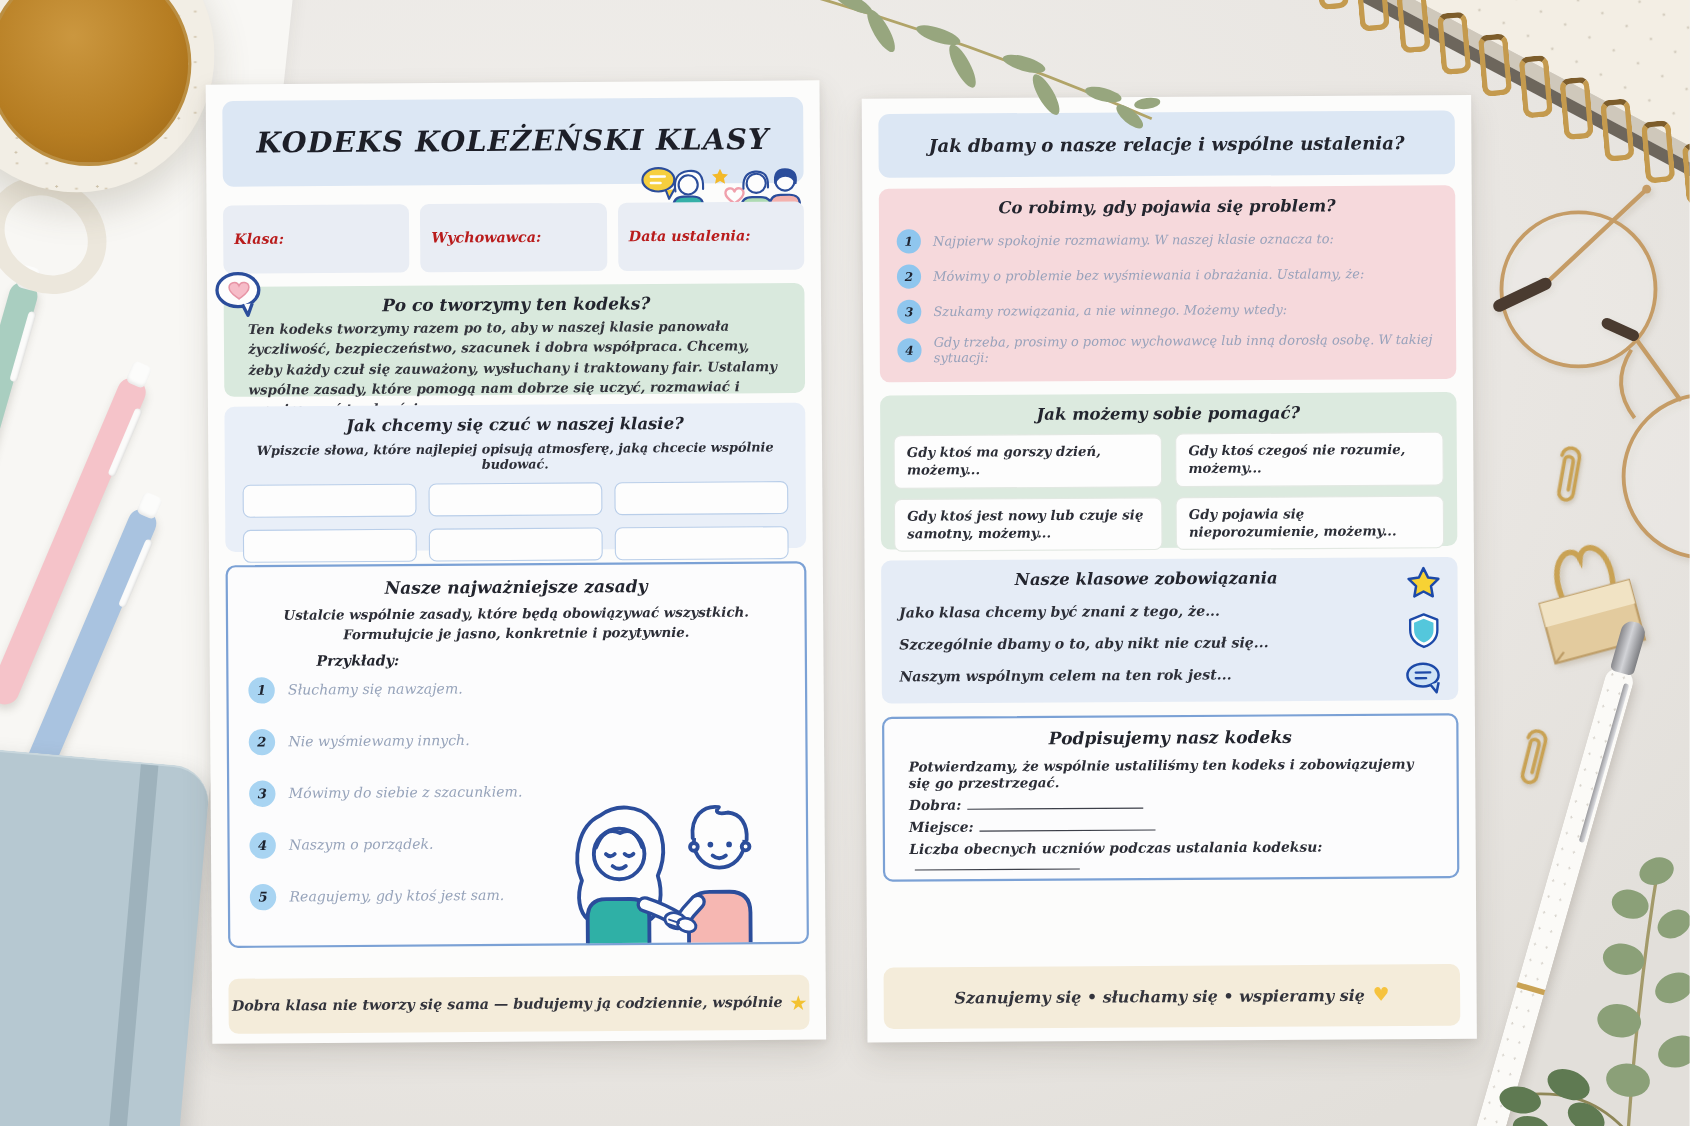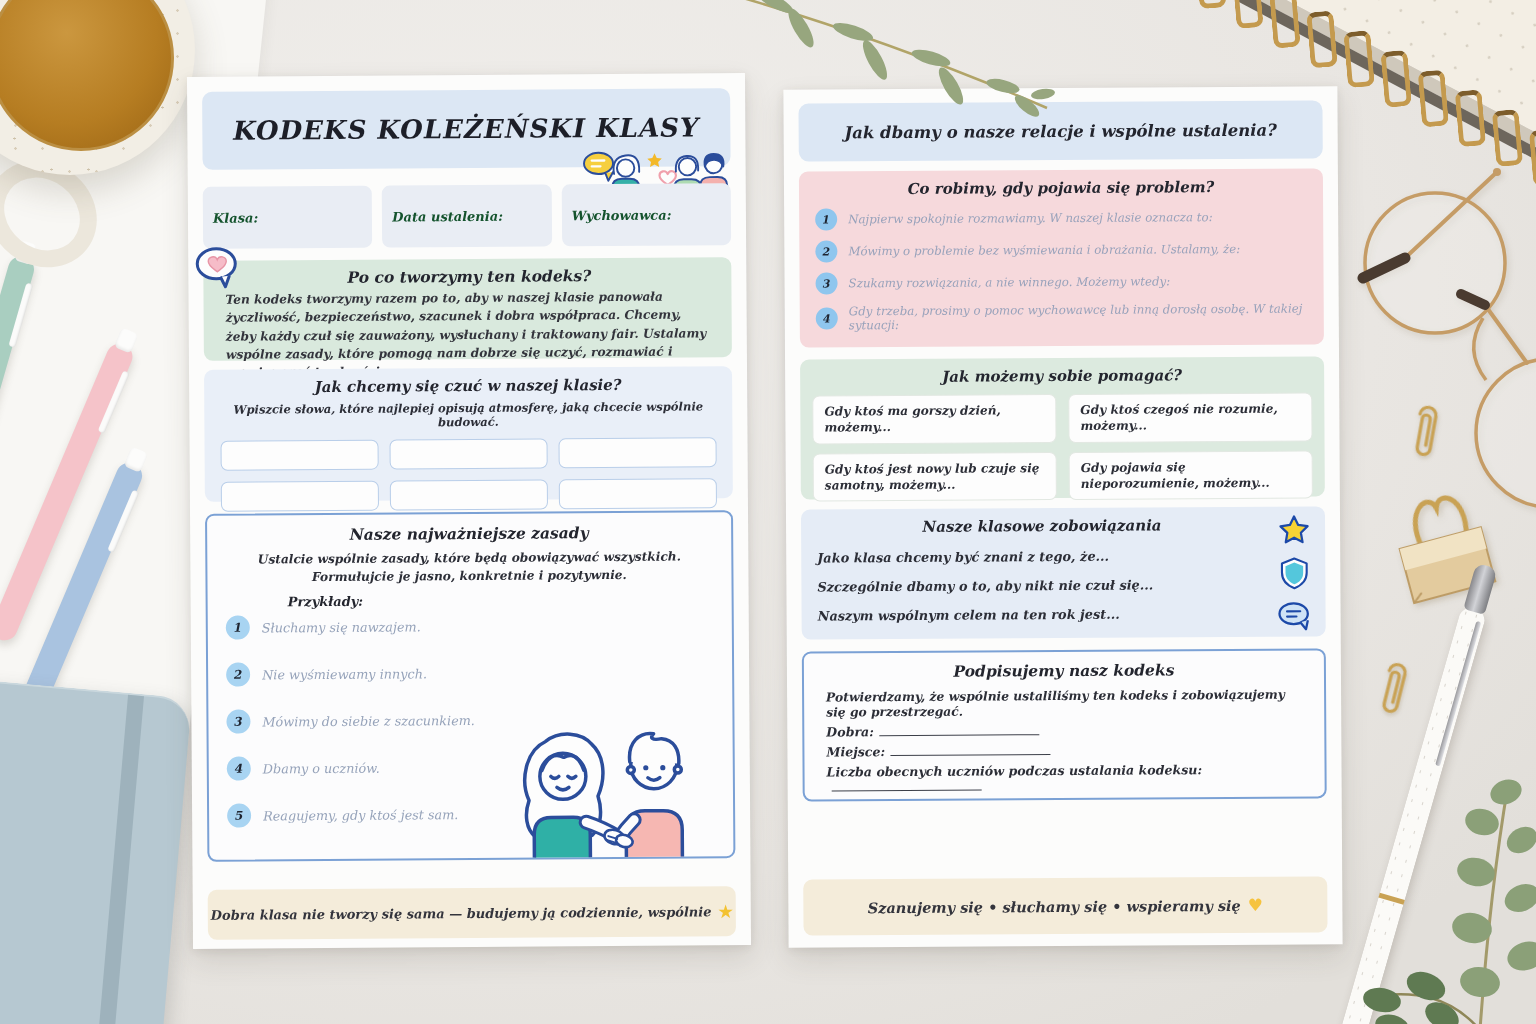--- a/index.html
+++ b/index.html
@@ -63,21 +63,21 @@
   .page *{box-sizing:border-box;}
   .banner{position:absolute;left:15px;right:15px;border-radius:10px;background:#dce7f4;
     display:flex;align-items:center;justify-content:center;}
   .page-left .banner{top:15px;height:78px;}
   .page-right .banner{top:14px;height:58px;}
   .title-main{font-size:26px;font-weight:700;font-style:italic;color:#1d1f28;letter-spacing:1px;}
   .title-page2{font-size:16.5px;font-weight:700;font-style:italic;color:#23252e;}
   .people{position:absolute;top:70px;right:16px;width:150px;height:58px;}
   .fields{position:absolute;top:110px;left:15px;right:15px;height:62px;display:flex;gap:10px;}
   .field{flex:1;background:#e9edf4;border-radius:8px;display:flex;align-items:center;padding-left:10px;
-    font-size:13px;font-weight:700;font-style:italic;color:#14532d;}
+    font-size:13px;font-weight:700;font-style:italic;color:#b91c1c;}
   .sec{position:absolute;left:15px;right:15px;border-radius:9px;}
   .sec-title{text-align:center;font-weight:700;font-style:italic;color:#23252e;font-size:15.5px;}
   .purpose{top:184px;height:100px;background:#d9e9dd;padding:8px 18px 8px 22px;}
   .purpose .body{font-size:12.2px;font-style:italic;font-weight:700;color:#33343c;line-height:1.5;margin-top:3px;}
   .bubble-ic{position:absolute;top:-16px;left:-10px;}
   .feelings{top:293px;height:132px;background:#e9eff8;padding:9px 16px;}
   .feelings .sub{font-size:11.6px;font-style:italic;font-weight:700;color:#2c2e37;text-align:center;margin-top:6px;}
   .blanks{display:grid;grid-template-columns:1fr 1fr 1fr;gap:11px;margin-top:10px;}
   .blank-box{height:30px;background:#fdfdfd;border:1.5px solid #b9cee9;border-radius:7px;}
   .rules{top:437px;height:348px;background:#fcfcfd;border:2.5px solid #7ba1d5;padding:10px 18px;overflow:hidden;}
@@ -237,22 +237,22 @@
       <circle cx="109" cy="24" r="9" fill="#fdfdfd"></circle>
       <path d="M95,50 v-4 q0,-9 10,-9 h8 q10,0 10,9 v4" fill="#aedbb2"></path>
       <circle cx="136" cy="22" r="9" fill="#fdfdfd"></circle>
       <path d="M127,24 q-2,-13 9,-13 q12,0 10,13 q-2.5,-7 -9.5,-7 q-7.5,0 -9.5,7 z" fill="#2b4d9b"></path>
       <path d="M122,50 v-6 q0,-9 10,-9 h8 q10,0 10,9 v6" fill="#f4b1ad"></path>
     </g>
   </svg>
 
   <div class="fields">
     <div class="field">Klasa:</div>
+    <div class="field">Wychowawca:</div>
     <div class="field">Data ustalenia:</div>
-    <div class="field">Wychowawca:</div>
   </div>
 
   <div class="sec purpose">
     <svg class="bubble-ic" width="48" height="46" viewBox="0 0 48 46">
       <ellipse cx="23" cy="19" rx="19" ry="15" fill="#fdfdfd" stroke="#2b4d9b" stroke-width="3"></ellipse>
       <path d="M27,32 l5,10 4,-11" fill="#fdfdfd" stroke="#2b4d9b" stroke-width="3" stroke-linejoin="round"></path>
       <path d="M15,16.5 c0,-4.5 7,-6.5 9,-1.5 c2,-5 9,-3 9,1.5 c0,5 -6,8 -9,10.5 c-3,-2.5 -9,-5.5 -9,-10.5 z" fill="#f6bcc8" stroke="#e795a6" stroke-width="1.4"></path>
     </svg>
     <div class="sec-title">Po co tworzymy ten kodeks?</div>
     <div class="body">Ten kodeks tworzymy razem po to, aby w naszej klasie panowała życzliwość, bezpieczeństwo, szacunek i dobra współpraca. Chcemy, żeby każdy czuł się zauważony, wysłuchany i traktowany fair. Ustalamy wspólne zasady, które pomogą nam dobrze się uczyć, rozmawiać i rozwiązywać trudności.</div>
@@ -282,21 +282,21 @@
     <div class="num-item">
       <div class="num-circle">2</div>
       <div class="num-text">Nie wyśmiewamy innych.</div>
     </div>
     <div class="num-item">
       <div class="num-circle">3</div>
       <div class="num-text">Mówimy do siebie z szacunkiem.</div>
     </div>
     <div class="num-item">
       <div class="num-circle">4</div>
-      <div class="num-text">Dbamy o uczniów.</div>
+      <div class="num-text">Naszym o porządek.</div>
     </div>
     <div class="num-item">
       <div class="num-circle">5</div>
       <div class="num-text">Reagujemy, gdy ktoś jest sam.</div>
     </div>
 
     <svg class="handshake" width="225" height="145" viewBox="0 0 225 145">
       <g stroke="#2b4d9b" stroke-width="3.5" fill="none" stroke-linecap="round" stroke-linejoin="round">
         <path d="M33,120 C24,113 22,98 27,84 C18,64 24,34 44,25 C58,14 80,16 90,28 C103,40 104,62 96,80 C101,96 98,112 90,119 C78,126 42,126 33,120 Z" fill="#fdfdfd"></path>
         <circle cx="61" cy="60" r="23" fill="#fdfdfd"></circle>

